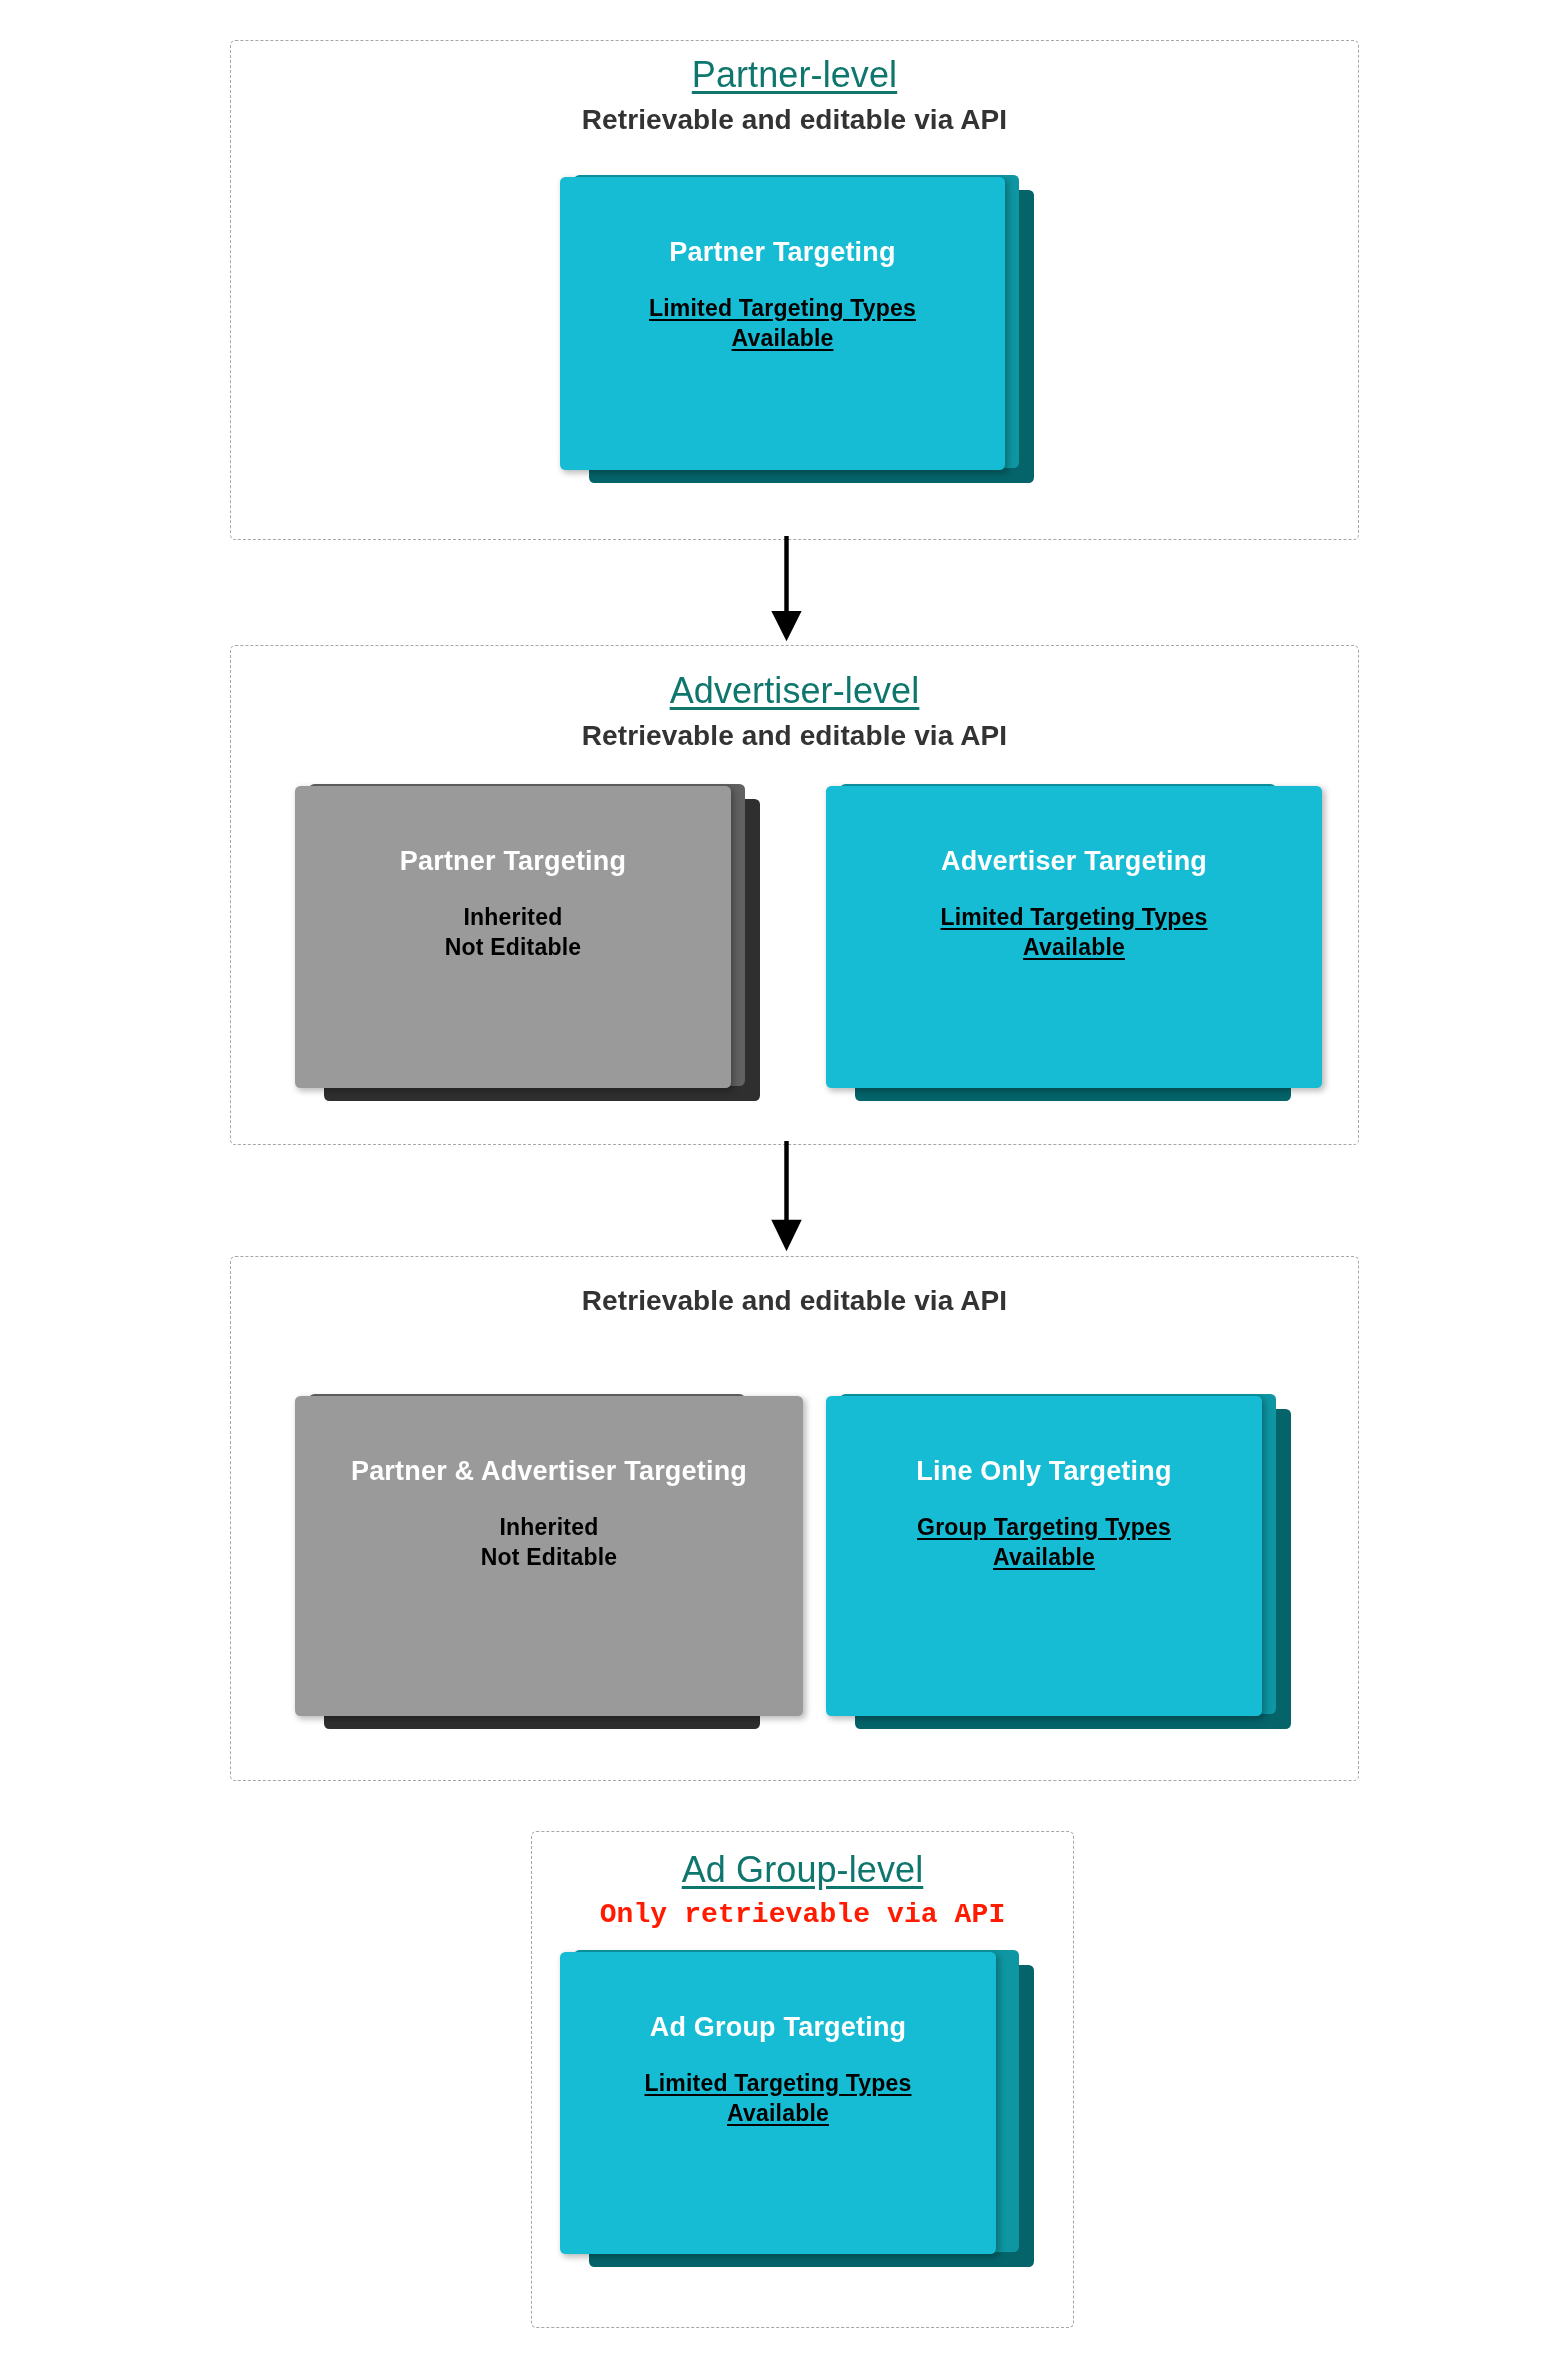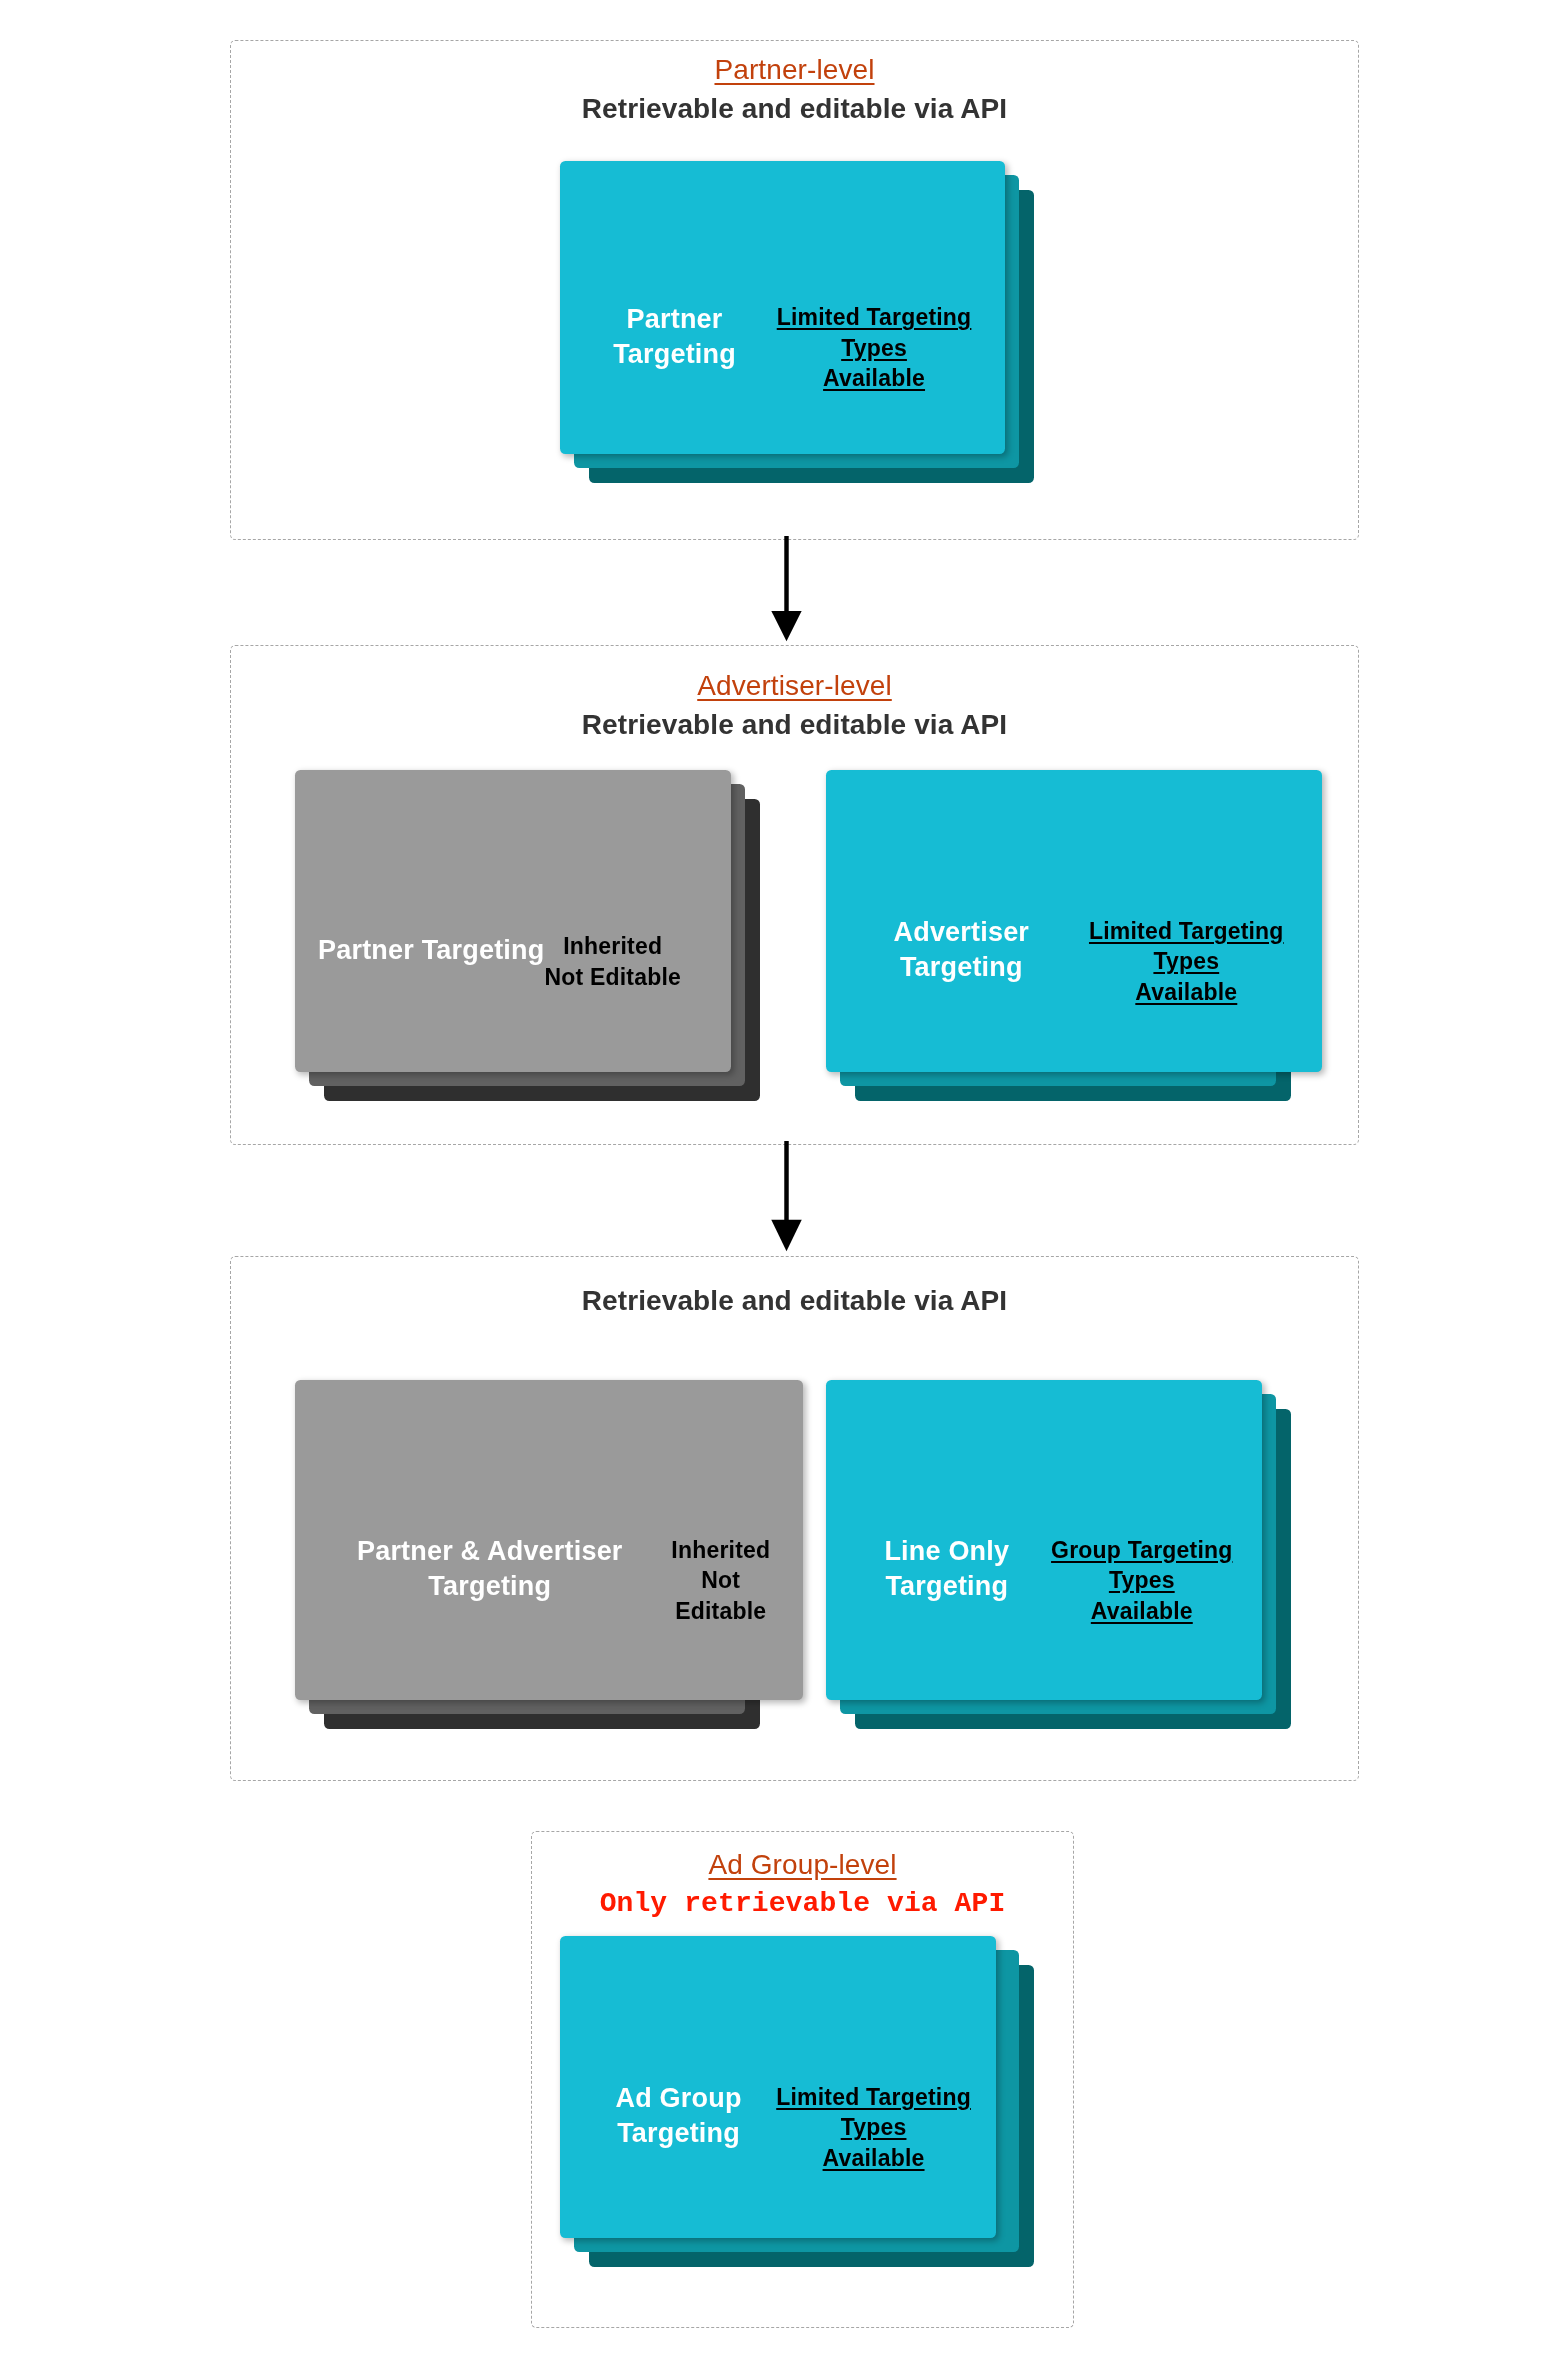--- a/index.html
+++ b/index.html
@@ -26,23 +26,23 @@
   
   .level-heading {
     position: absolute;
     left: 0;
     right: 0;
     text-align: center;
     line-height: 1.28;
   }
   .level-title {
     display: block;
-    font-size: 28px;
+    font-size: 36px;
     font-weight: 400;
-    color: #c2410c;
+    color: #0f766e;
     text-decoration: underline;
     text-underline-offset: 3.6px;
     letter-spacing: 0.1px;
   }
   .level-sub {
     display: block;
     font-size: 28px;
     font-weight: bold;
     color: #333333;
     margin-top: 3.6px;
@@ -64,24 +64,24 @@
   .stack .layer.back {
     left: 29px;
     top: 29px;
   }
   .stack .layer.mid {
     left: 14.3px;
     top: 14.3px;
   }
   .stack .layer.front {
     left: 0;
-    top: 0;
+    top: 16px;
     box-shadow: 2.7px 2.7px 6.3px rgba(0,0,0,0.28);
     display: flex;
-    flex-direction: row;
+    flex-direction: column;
     align-items: center;
     justify-content: flex-start;
     box-sizing: border-box;
     padding: 58px 23px 0 23px;
   }
 
   
   .teal .back  { background: #04646a; }
   .teal .mid   { background: #0e96a3; }
   .teal .front { background: #16bcd4; }

